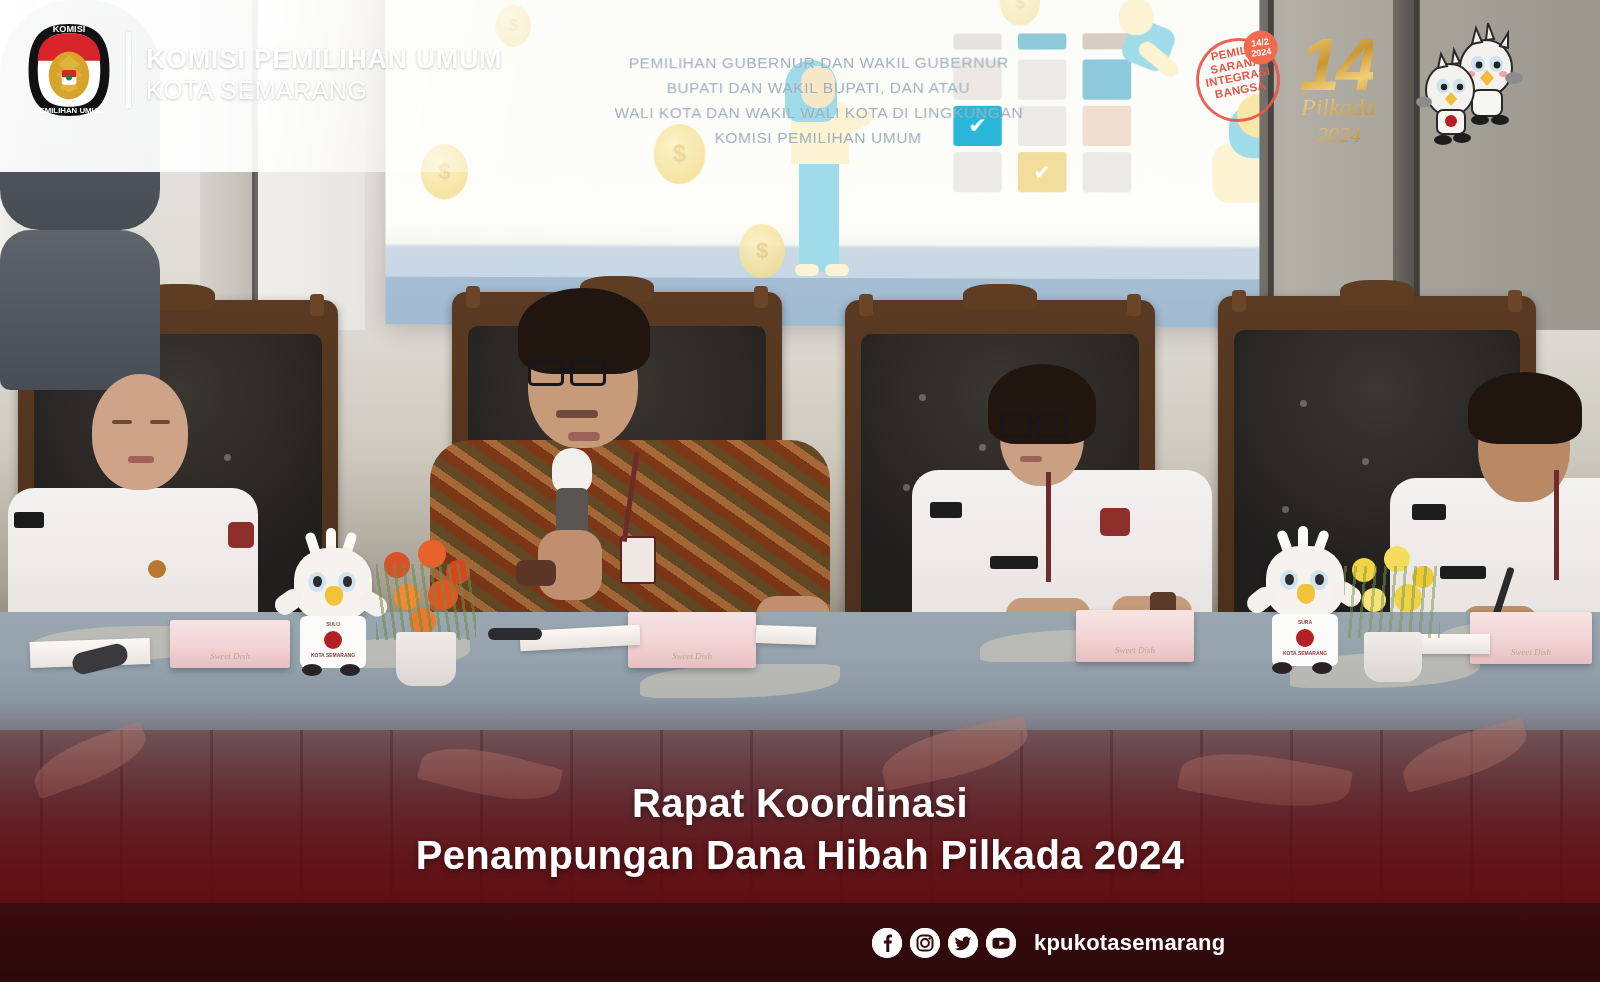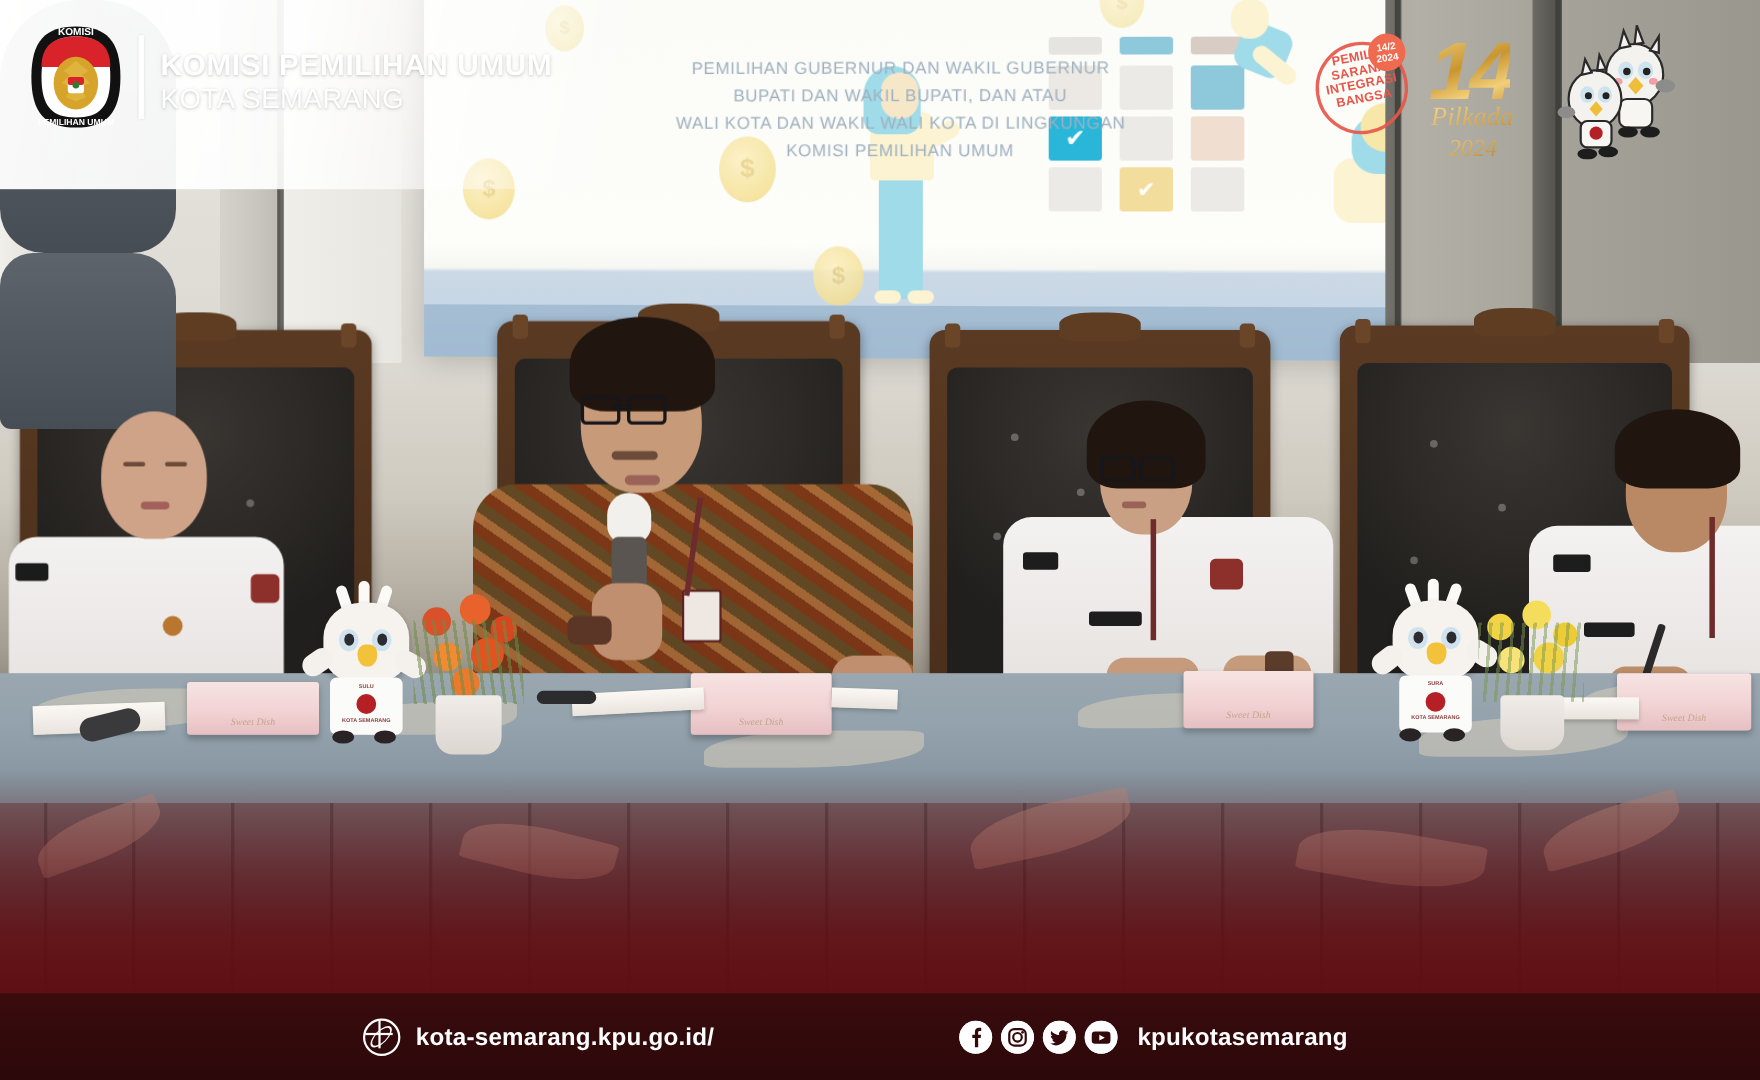--- a/index.html
+++ b/index.html
@@ -452,20 +452,24 @@
       <div class="pleat" style="left:1560px"></div>
     <div class="skirt-leaf" style="left:30px;top:10px;width:120px;height:40px;transform:rotate(-20deg)"></div>
     <div class="skirt-leaf" style="left:420px;top:22px;width:140px;height:44px;transform:rotate(14deg)"></div>
     <div class="skirt-leaf" style="left:880px;top:0px;width:150px;height:46px;transform:rotate(-12deg)"></div>
     <div class="skirt-leaf" style="left:1180px;top:26px;width:170px;height:48px;transform:rotate(10deg)"></div>
     <div class="skirt-leaf" style="left:1400px;top:4px;width:130px;height:42px;transform:rotate(-16deg)"></div>
   </div>
 
   <div class="bottom-tint"></div>
 
+  <div class="title-wrap">
+    <div class="title-l1">Rapat Koordinasi</div>
+    <div class="title-l2">Penampungan Dana Hibah Pilkada 2024</div>
+  </div>
 
   <div class="header-fade"></div>
   <svg class="kpu-logo" viewBox="0 0 100 104">
     <path d="M50 2 C20 2 6 16 6 52 C6 88 20 102 50 102 C80 102 94 88 94 52 C94 16 80 2 50 2 Z" fill="#111"></path>
     <path d="M50 12 C27 12 16 22 16 52 C16 82 27 92 50 92 C73 92 84 82 84 52 C84 22 73 12 50 12 Z" fill="#fff"></path>
     <path d="M50 12 C27 12 16 22 16 42 L84 42 C84 22 73 12 50 12 Z" fill="#d8232a"></path>
     <ellipse cx="50" cy="58" rx="22" ry="26" fill="#d6a42a"></ellipse>
     <path d="M50 36 l12 10 -6 4 8 8 -10 4 6 10 -10 4 -10 -4 6 -10 -10 -4 8 -8 -6 -4 z" fill="#e0b33c"></path>
     <rect x="42" y="52" width="16" height="16" rx="3" fill="#fff"></rect>
     <rect x="42" y="52" width="16" height="8" rx="2" fill="#d8232a"></rect>
@@ -512,26 +516,20 @@
     <rect x="27" y="90" width="28" height="24" rx="6" fill="#f7f6f3" stroke="#2a2a2a" stroke-width="2"></rect>
     <circle cx="41" cy="101" r="6" fill="#b42025"></circle>
     <ellipse cx="14" cy="82" rx="8" ry="5.5" fill="#8c8c8c"></ellipse>
     <ellipse cx="33" cy="120" rx="9" ry="5" fill="#1d1d1d"></ellipse>
       <ellipse cx="52" cy="118" rx="9" ry="5" fill="#1d1d1d"></ellipse>
     <ellipse cx="70" cy="100" rx="9" ry="5" fill="#1d1d1d"></ellipse>
       <ellipse cx="90" cy="100" rx="9" ry="5" fill="#1d1d1d"></ellipse>
   </svg>
 
   <div class="footer">
-    <div class="f-web">
-      <div class="globe">
-          <span></span>
-        </div>
-      <div class="label">kota-semarang.kpu.go.id/</div>
-    </div>
     <div class="f-soc">
       <div class="sicon">
         <svg width="30" height="30" viewBox="0 0 30 30">
             <circle cx="15" cy="15" r="15" fill="#fff"></circle>
             <path d="M17.2 15.6h2.3l.4-3h-2.7v-1.9c0-.9.3-1.5 1.5-1.5h1.3V6.5c-.3 0-1.2-.1-2.1-.1-2.1 0-3.6 1.3-3.6 3.7v2.5h-2.4v3h2.4V24h3z" fill="#330a0c"></path>
           </svg>
       </div>
       <div class="sicon">
         <svg width="30" height="30" viewBox="0 0 30 30">
             <circle cx="15" cy="15" r="15" fill="#fff"></circle>

